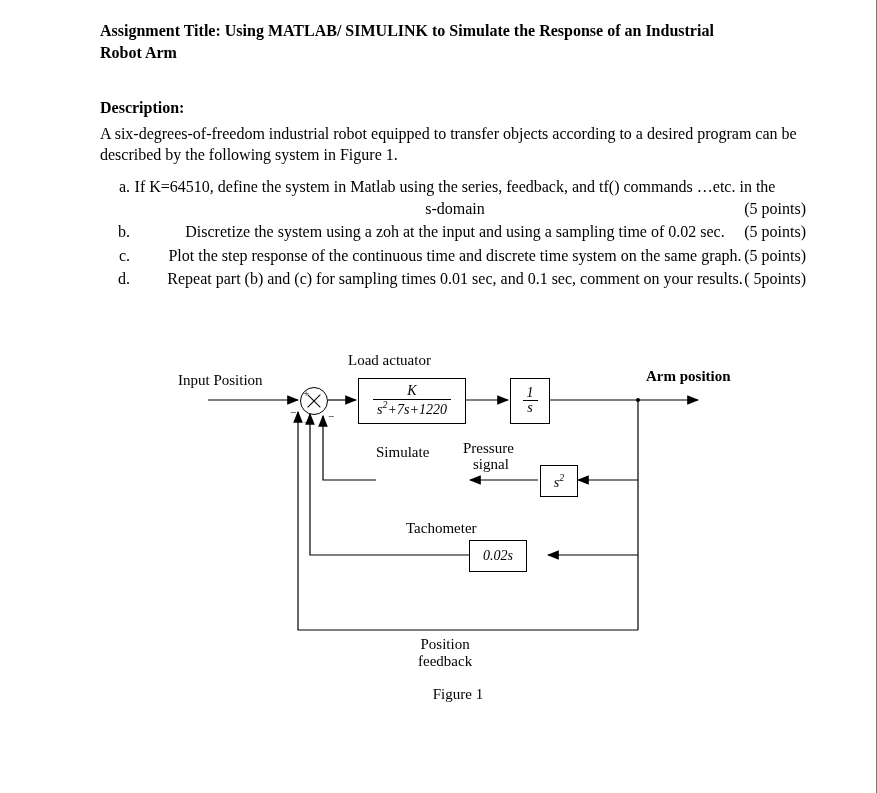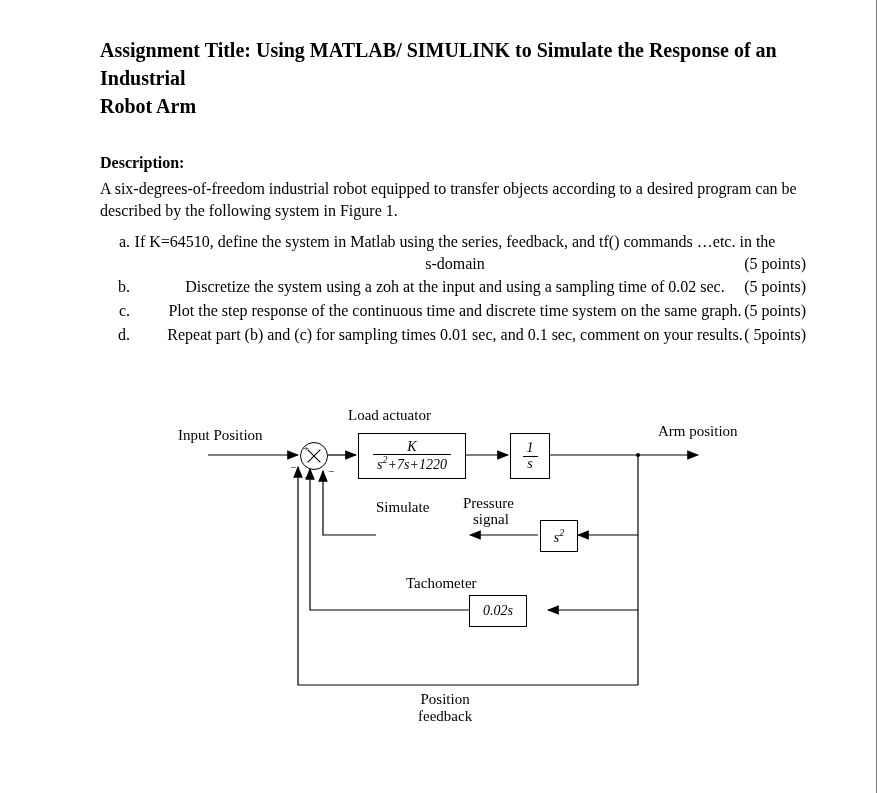--- a/index.html
+++ b/index.html
@@ -1,17 +1,17 @@
 <!DOCTYPE html>
 <html><head>
 <meta charset="utf-8">
 <style>
   html,body{margin:0;padding:0;background:#fff;color:#000;font-family:"Times New Roman",Times,serif;font-size:16px;}
   .page{width:877px;height:793px;position:relative;box-sizing:border-box;padding:20px 60px 20px 100px;border-right:1px solid #777;}
-  .title{font-weight:bold;font-size:20px;margin-top:16px;margin-bottom:30px;line-height:1.4;}
+  .title{font-weight:bold;font-size:16px;margin-top:0;margin-bottom:30px;line-height:1.4;}
   .sec{font-weight:bold;margin-top:34px;margin-bottom:6px;}
   .para{margin:2px 0 10px 0;line-height:1.35;}
   ol.tasks{list-style:lower-alpha;margin:4px 0 0 34px;padding:0;text-align:center;}
   ol.tasks li{margin:0 0 2px 0;padding-right:40px;line-height:1.35;position:relative;}
   .pts{position:absolute;right:10px;bottom:0;}
   
   .fig{position:relative;width:640px;height:370px;margin:50px auto 0 auto;font-size:15px;}
   .lbl{position:absolute;white-space:nowrap;}
   .box{position:absolute;border:1px solid #000;background:#fff;text-align:center;display:flex;flex-direction:column;align-items:center;justify-content:center;}
   .frac{display:inline-block;text-align:center;font-style:italic;line-height:1.05;}
@@ -94,21 +94,21 @@
     </svg>
 
     <div class="sum" style="left:162px;top:47px;"></div>
     <span class="small" style="left:165px;top:47px;">+</span>
     <span class="small" style="left:152px;top:66px;">−</span>
     <span class="small" style="left:166px;top:76px;">−</span>
     <span class="small" style="left:190px;top:70px;">−</span>
 
     <span class="lbl" style="left:40px;top:32px;">Input Position</span>
     <span class="lbl" style="left:210px;top:12px;">Load actuator</span>
-    <span class="lbl" style="left:520px;top:28px;">Arm position</span>
+    <span class="lbl" style="left:508px;top:28px;font-weight:bold;">Arm position</span>
     <span class="lbl" style="left:238px;top:104px;">Simulate</span>
     <span class="lbl" style="left:325px;top:100px;">Pressure</span>
     <span class="lbl" style="left:335px;top:116px;">signal</span>
     <span class="lbl" style="left:268px;top:180px;">Tachometer</span>
     <div class="lbl" style="left:280px;top:296px;text-align:center;">
       <span>Position</span><br>
       <span>feedback</span>
     </div>
 
     <div class="box" style="left:220px;top:38px;width:106px;height:44px;">
@@ -127,15 +127,16 @@
 
 
     <div class="box" style="left:402px;top:125px;width:36px;height:30px;">
       <span class="bx-it"><span>s</span><sup>2</sup></span>
     </div>
 
     <div class="box" style="left:331px;top:200px;width:56px;height:30px;">
       <span class="bx-it">0.02s</span>
     </div>
 
+    <div class="caption" style="top:346px;">Figure 1</div>
   </div>
 
 </div>
 
 </body></html>

